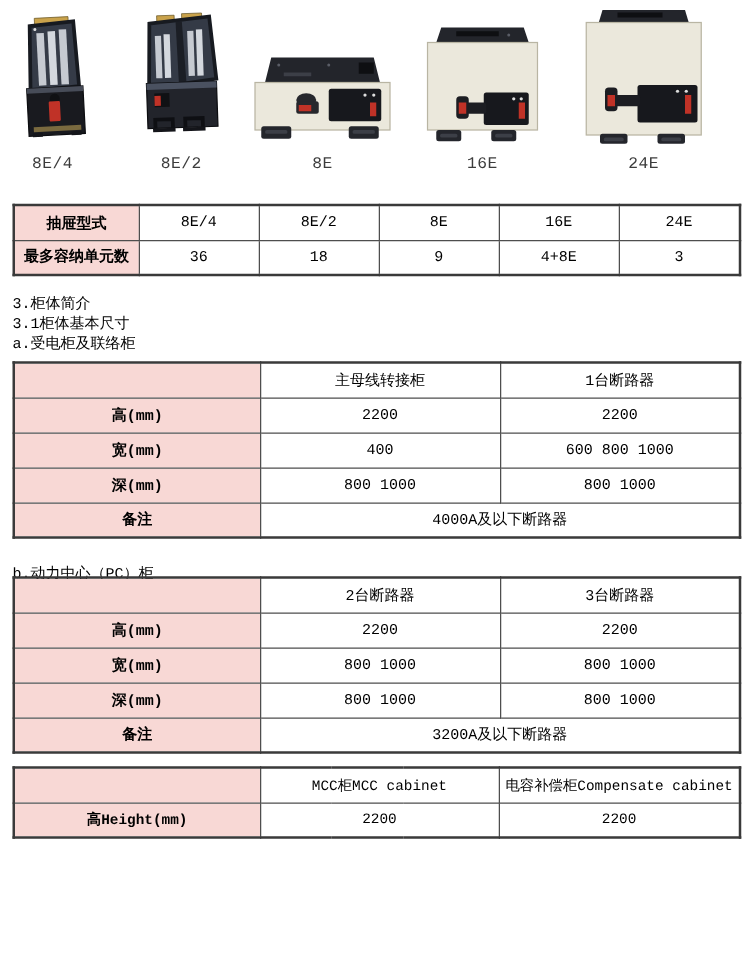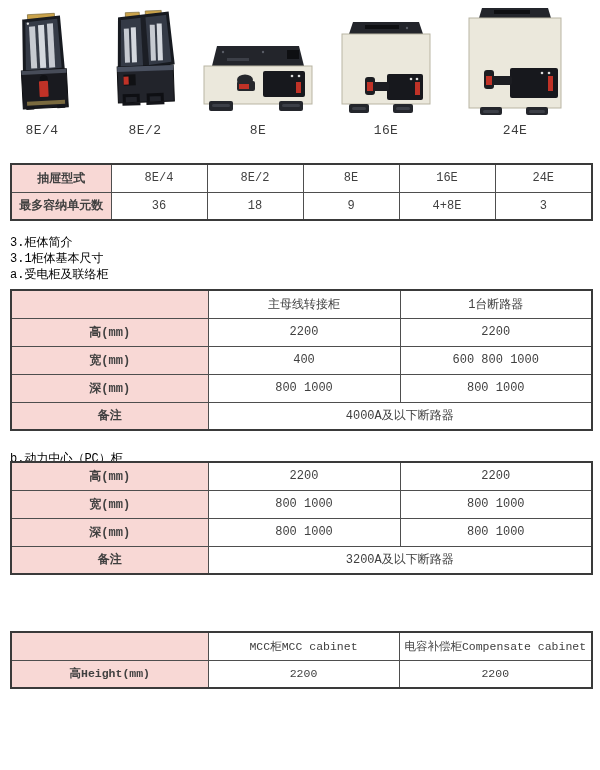--- a/index.html
+++ b/index.html
@@ -21,28 +21,28 @@
   .f2 { left:109px; width:72px; }
   .f3 { left:201px; width:114px; }
   .f4 { left:338px; width:96px; }
   .f5 { left:466px; width:98px; }
 
   
   .sect { position:absolute; left:10px; font-size:12px; color:#000000; line-height:14px; white-space:nowrap; }
 
   
   table.t { position:absolute; left:10px; border-collapse:collapse; table-layout:fixed;
-            font-size:12px; color:#404040; border:2px solid #3a3a3a; }
+            font-size:12px; color:#000000; border:2px solid #3a3a3a; }
   table.t td { border:1px solid #4e4e4e; text-align:center; vertical-align:middle;
                height:28px; padding:0 2px; background:#ffffff; white-space:nowrap; overflow:hidden; }
   table.t td.lbl { background:#f8d8d5; font-weight:bold; }
   .t1 { top:163px; width:581px; }
   .ta { top:289px; width:581px; }
   .tb { top:461px; width:581px; }
-  .tc { top:631px; width:581px;padding-left:36px; }
+  .tc { top:613px; width:581px;padding-left:36px; }
   .tc td { font-size:11.5px; }
 </style>
 </head>
 <body>
 
 <div class="page">
 
   <div class="gallery">
 
     <figure class="fig f1">
@@ -235,20 +235,25 @@
   <div class="sect" style="top:452px">b.动力中心（PC）柜</div>
 
   <table class="t tb">
     <colgroup>
         <col style="width:197px">
         <col style="width:192px">
         <col style="width:192px">
       </colgroup>
     <tbody>
       <tr>
+        <td class="lbl"></td>
+        <td>2台断路器</td>
+        <td>3台断路器</td>
+      </tr>
+      <tr>
         <td class="lbl">高(mm)</td>
         <td>2200</td>
         <td>2200</td>
       </tr>
       <tr>
         <td class="lbl">宽(mm)</td>
         <td>800 1000</td>
         <td>800 1000</td>
       </tr>
       <tr>

